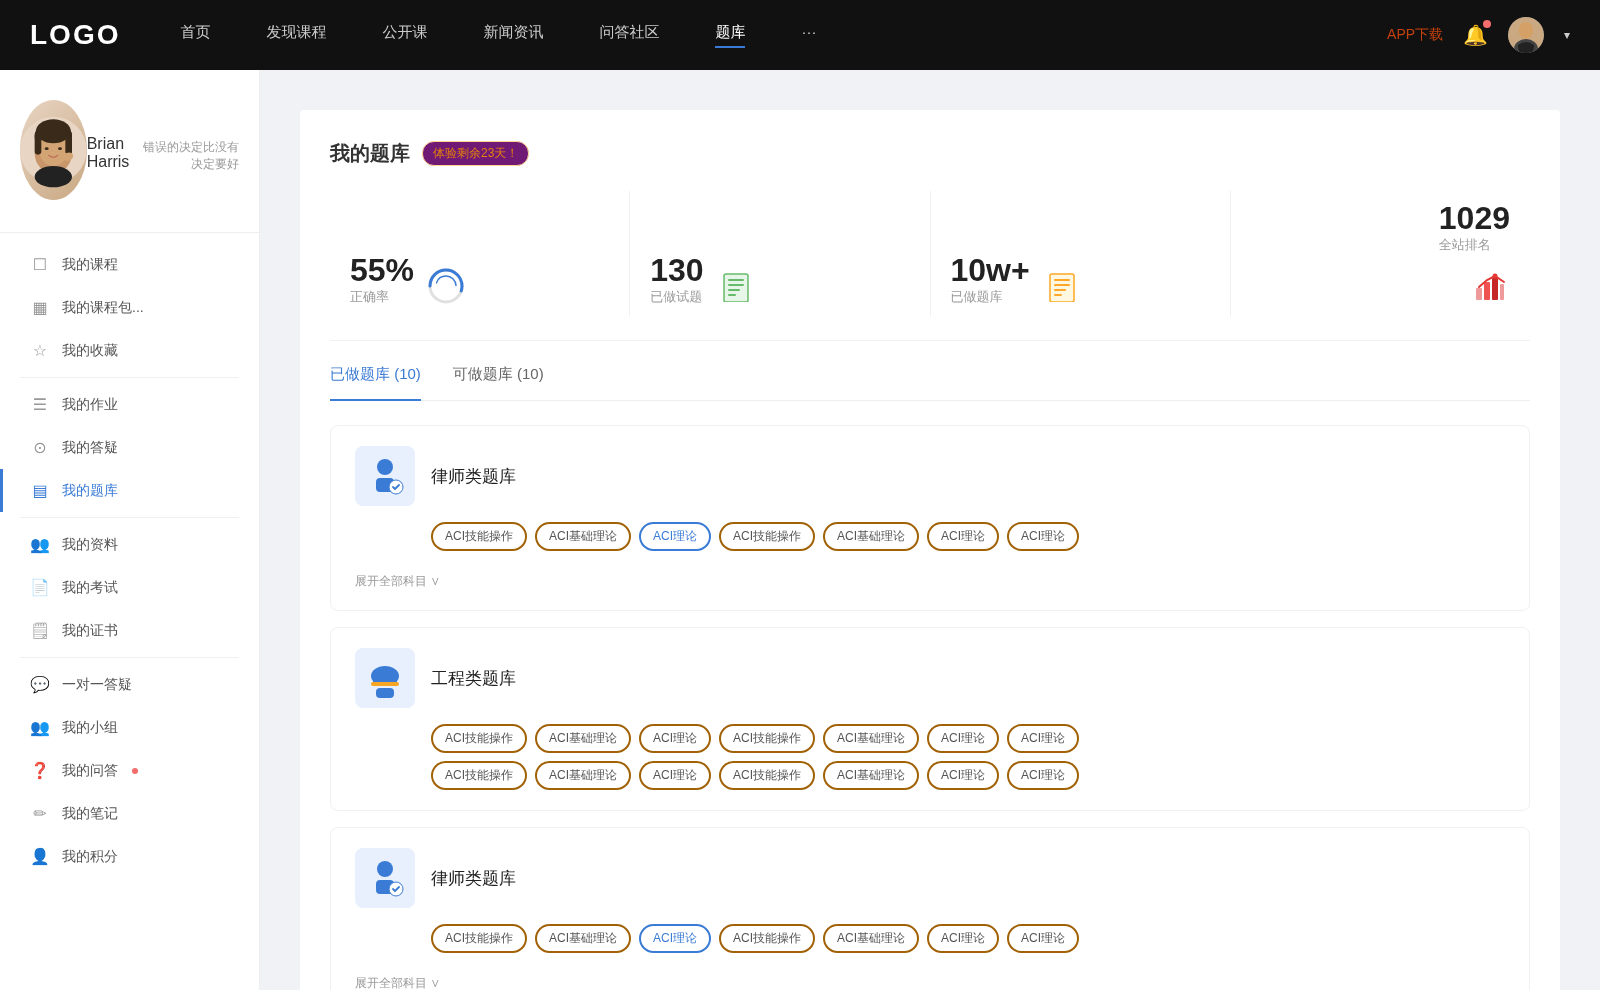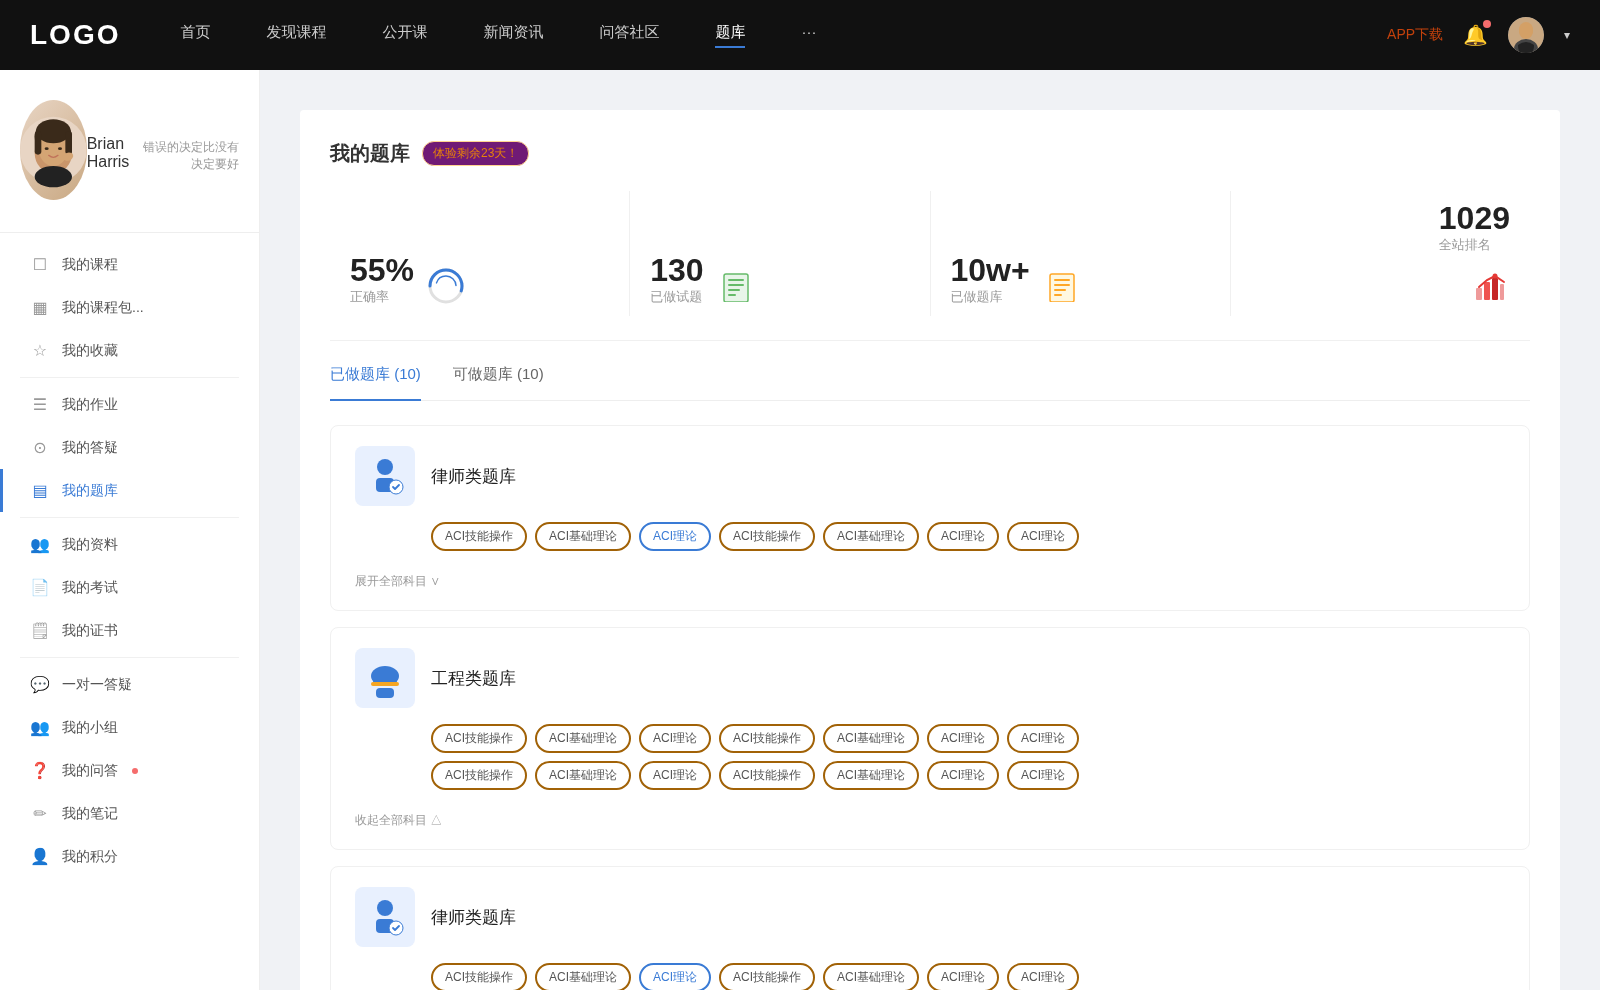--- a/index.html
+++ b/index.html
@@ -577,23 +577,20 @@
         </div>
         <div class="qbank-tags" style="margin-top:8px;">
           <span class="tag">ACI技能操作</span>
           <span class="tag">ACI基础理论</span>
           <span class="tag">ACI理论</span>
           <span class="tag">ACI技能操作</span>
           <span class="tag">ACI基础理论</span>
           <span class="tag">ACI理论</span>
           <span class="tag">ACI理论</span>
         </div>
-        <div class="qbank-footer">
-          <span class="expand-link">收起全部科目 △</span>
-        </div>
       </div>
 
       <div class="qbank-card">
         <div class="qbank-header">
           <div class="qbank-icon">
             <svg width="44" height="44" viewBox="0 0 44 44">
               <circle cx="22" cy="13" r="8" fill="#3a7bd5"></circle>
               <rect x="13" y="24" width="18" height="14" rx="4" fill="#3a7bd5"></rect>
               <circle cx="33" cy="33" r="7" fill="white" stroke="#3a7bd5" stroke-width="1"></circle>
               <path d="M30 33 L32 35 L36 31" stroke="#3a7bd5" stroke-width="1.8" fill="none" stroke-linecap="round" stroke-linejoin="round"></path>

